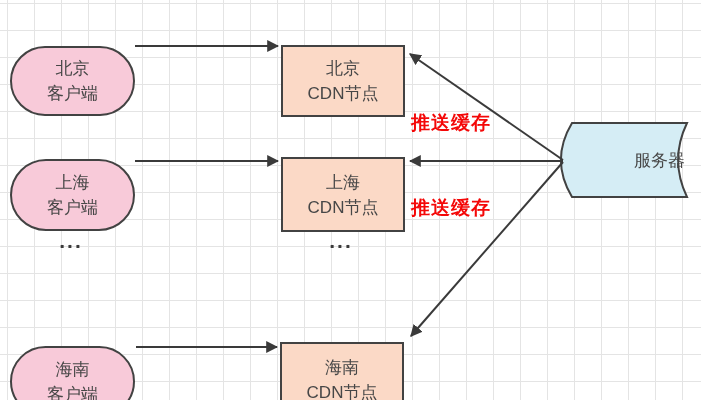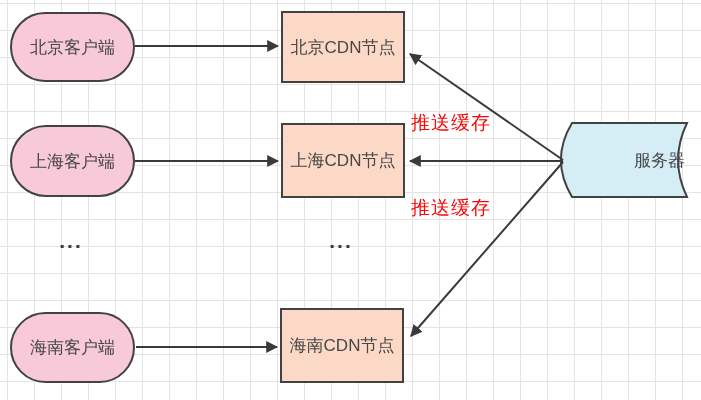--- a/index.html
+++ b/index.html
@@ -22,28 +22,29 @@
     position: absolute;
     left: 0; top: 0;
     width: 701px; height: 400px;
     z-index: 1;
   }
 
   .node {
     position: absolute;
     z-index: 2;
     display: flex;
-    flex-direction: row;
+    flex-direction: column;
     align-items: center;
     justify-content: center;
     text-align: center;
     font-size: 17px;
     line-height: 25px;
     color: #474747;
     border: 2px solid #424242;
+    margin-top: 34px;
   }
 
   .client {
     background: #f8cad9;
     border-radius: 36px;
     width: 125px;
   }
   .client-1 { left: 10px; top: 12px;  height: 70px; }
   .client-2 { left: 10px; top: 125px; height: 72px; }
   .client-3 { left: 10px; top: 312px; height: 71px; }
@@ -65,21 +66,21 @@
     font-size: 17px;
     line-height: 25px;
     color: #474747;
   }
 
   .edge-label {
     position: absolute;
     z-index: 2;
     width: 95px;
     font-size: 19px;
-    font-weight: normal;
+    font-weight: bold;
     color: #f40808;
     letter-spacing: 1px;
     white-space: nowrap;
   }
   .edge-label-1 { left: 411px; top: 110px; }
   .edge-label-2 { left: 411px; top: 195px; }
 
   .ellipsis {
     position: absolute;
     z-index: 2;

